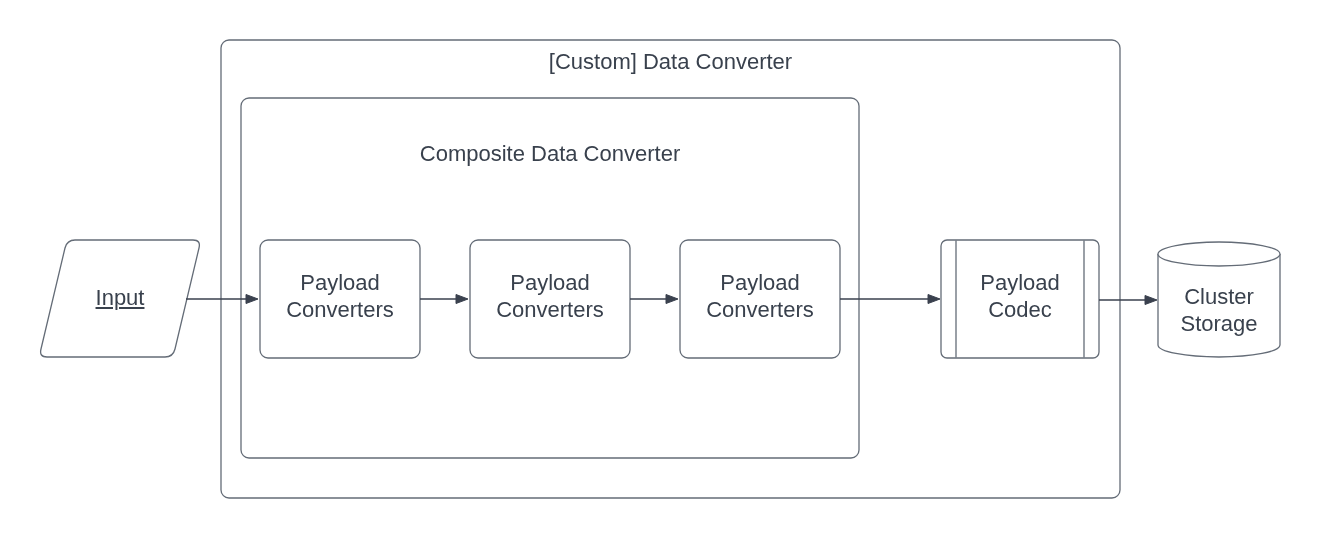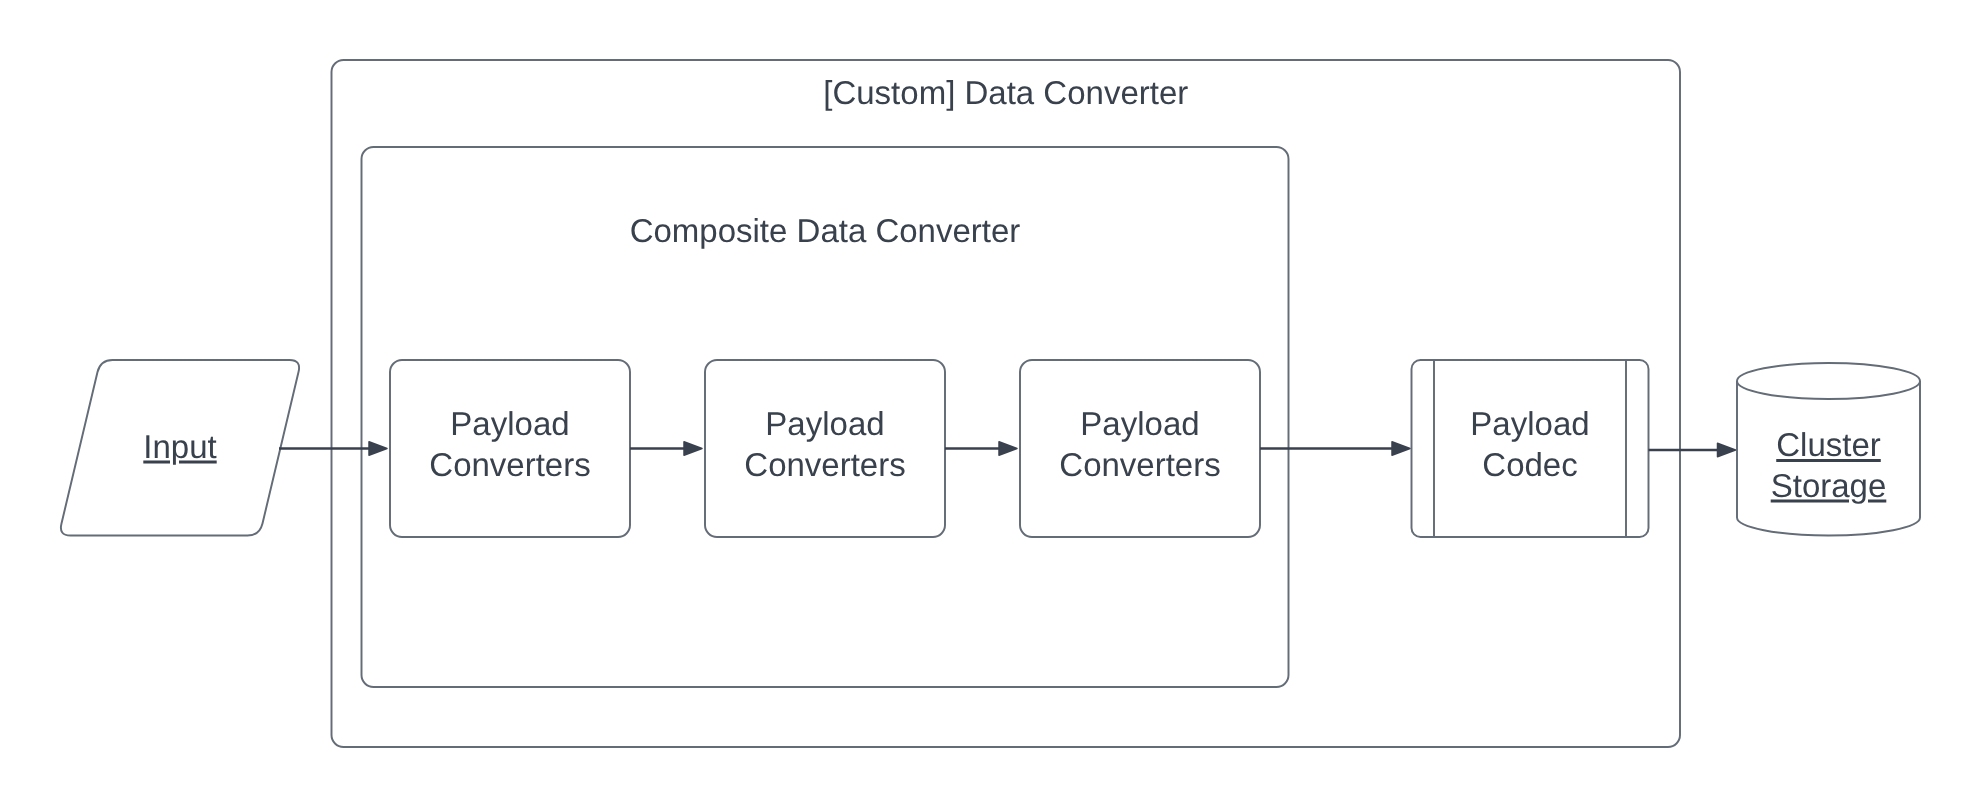--- a/index.html
+++ b/index.html
@@ -110,16 +110,16 @@
 
   <div class="label" style="left:470px; width:160px; top:269px;">Payload
 Converters</div>
 
   <div class="label" style="left:680px; width:160px; top:269px;">Payload
 Converters</div>
 
   <div class="label" style="left:941px; width:158px; top:269px;">Payload
 Codec</div>
 
-  <div class="label" style="left:1158px; width:122px; top:283px;text-decoration:underline;">Cluster
+  <div class="label" style="left:1158px; width:122px; top:283px;">Cluster
 Storage</div>
 
 </div>
 
 </body></html>

